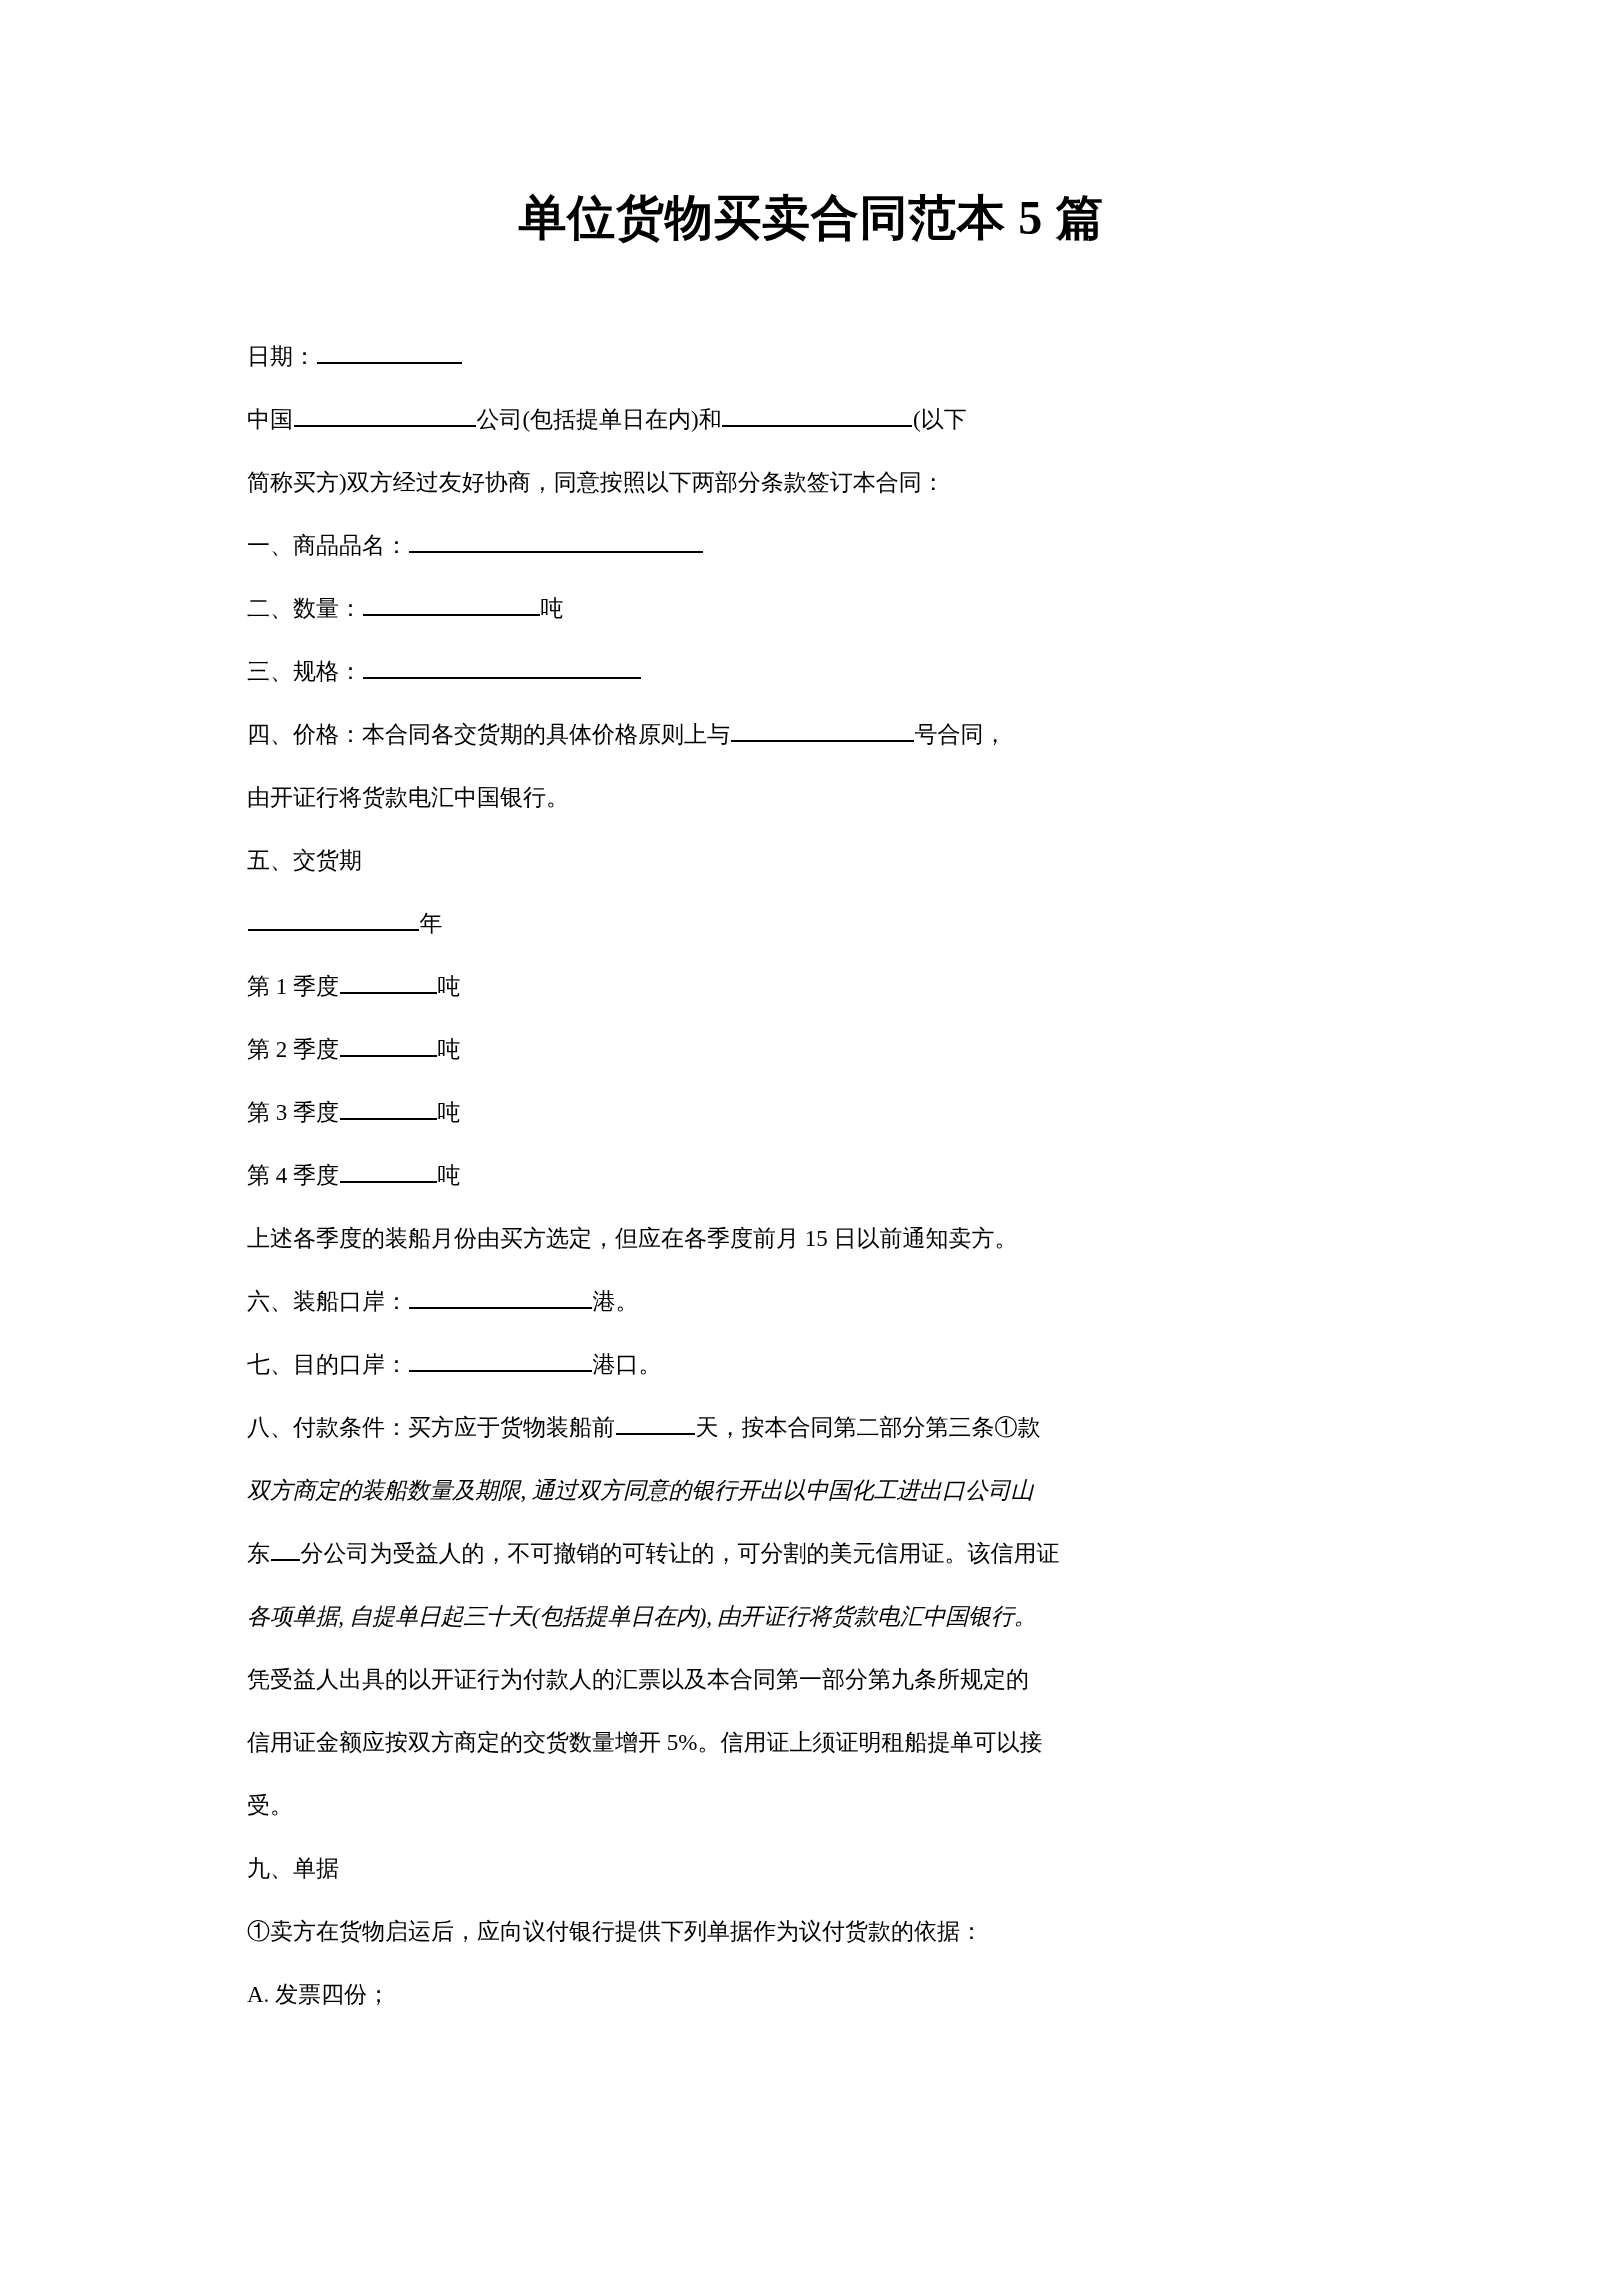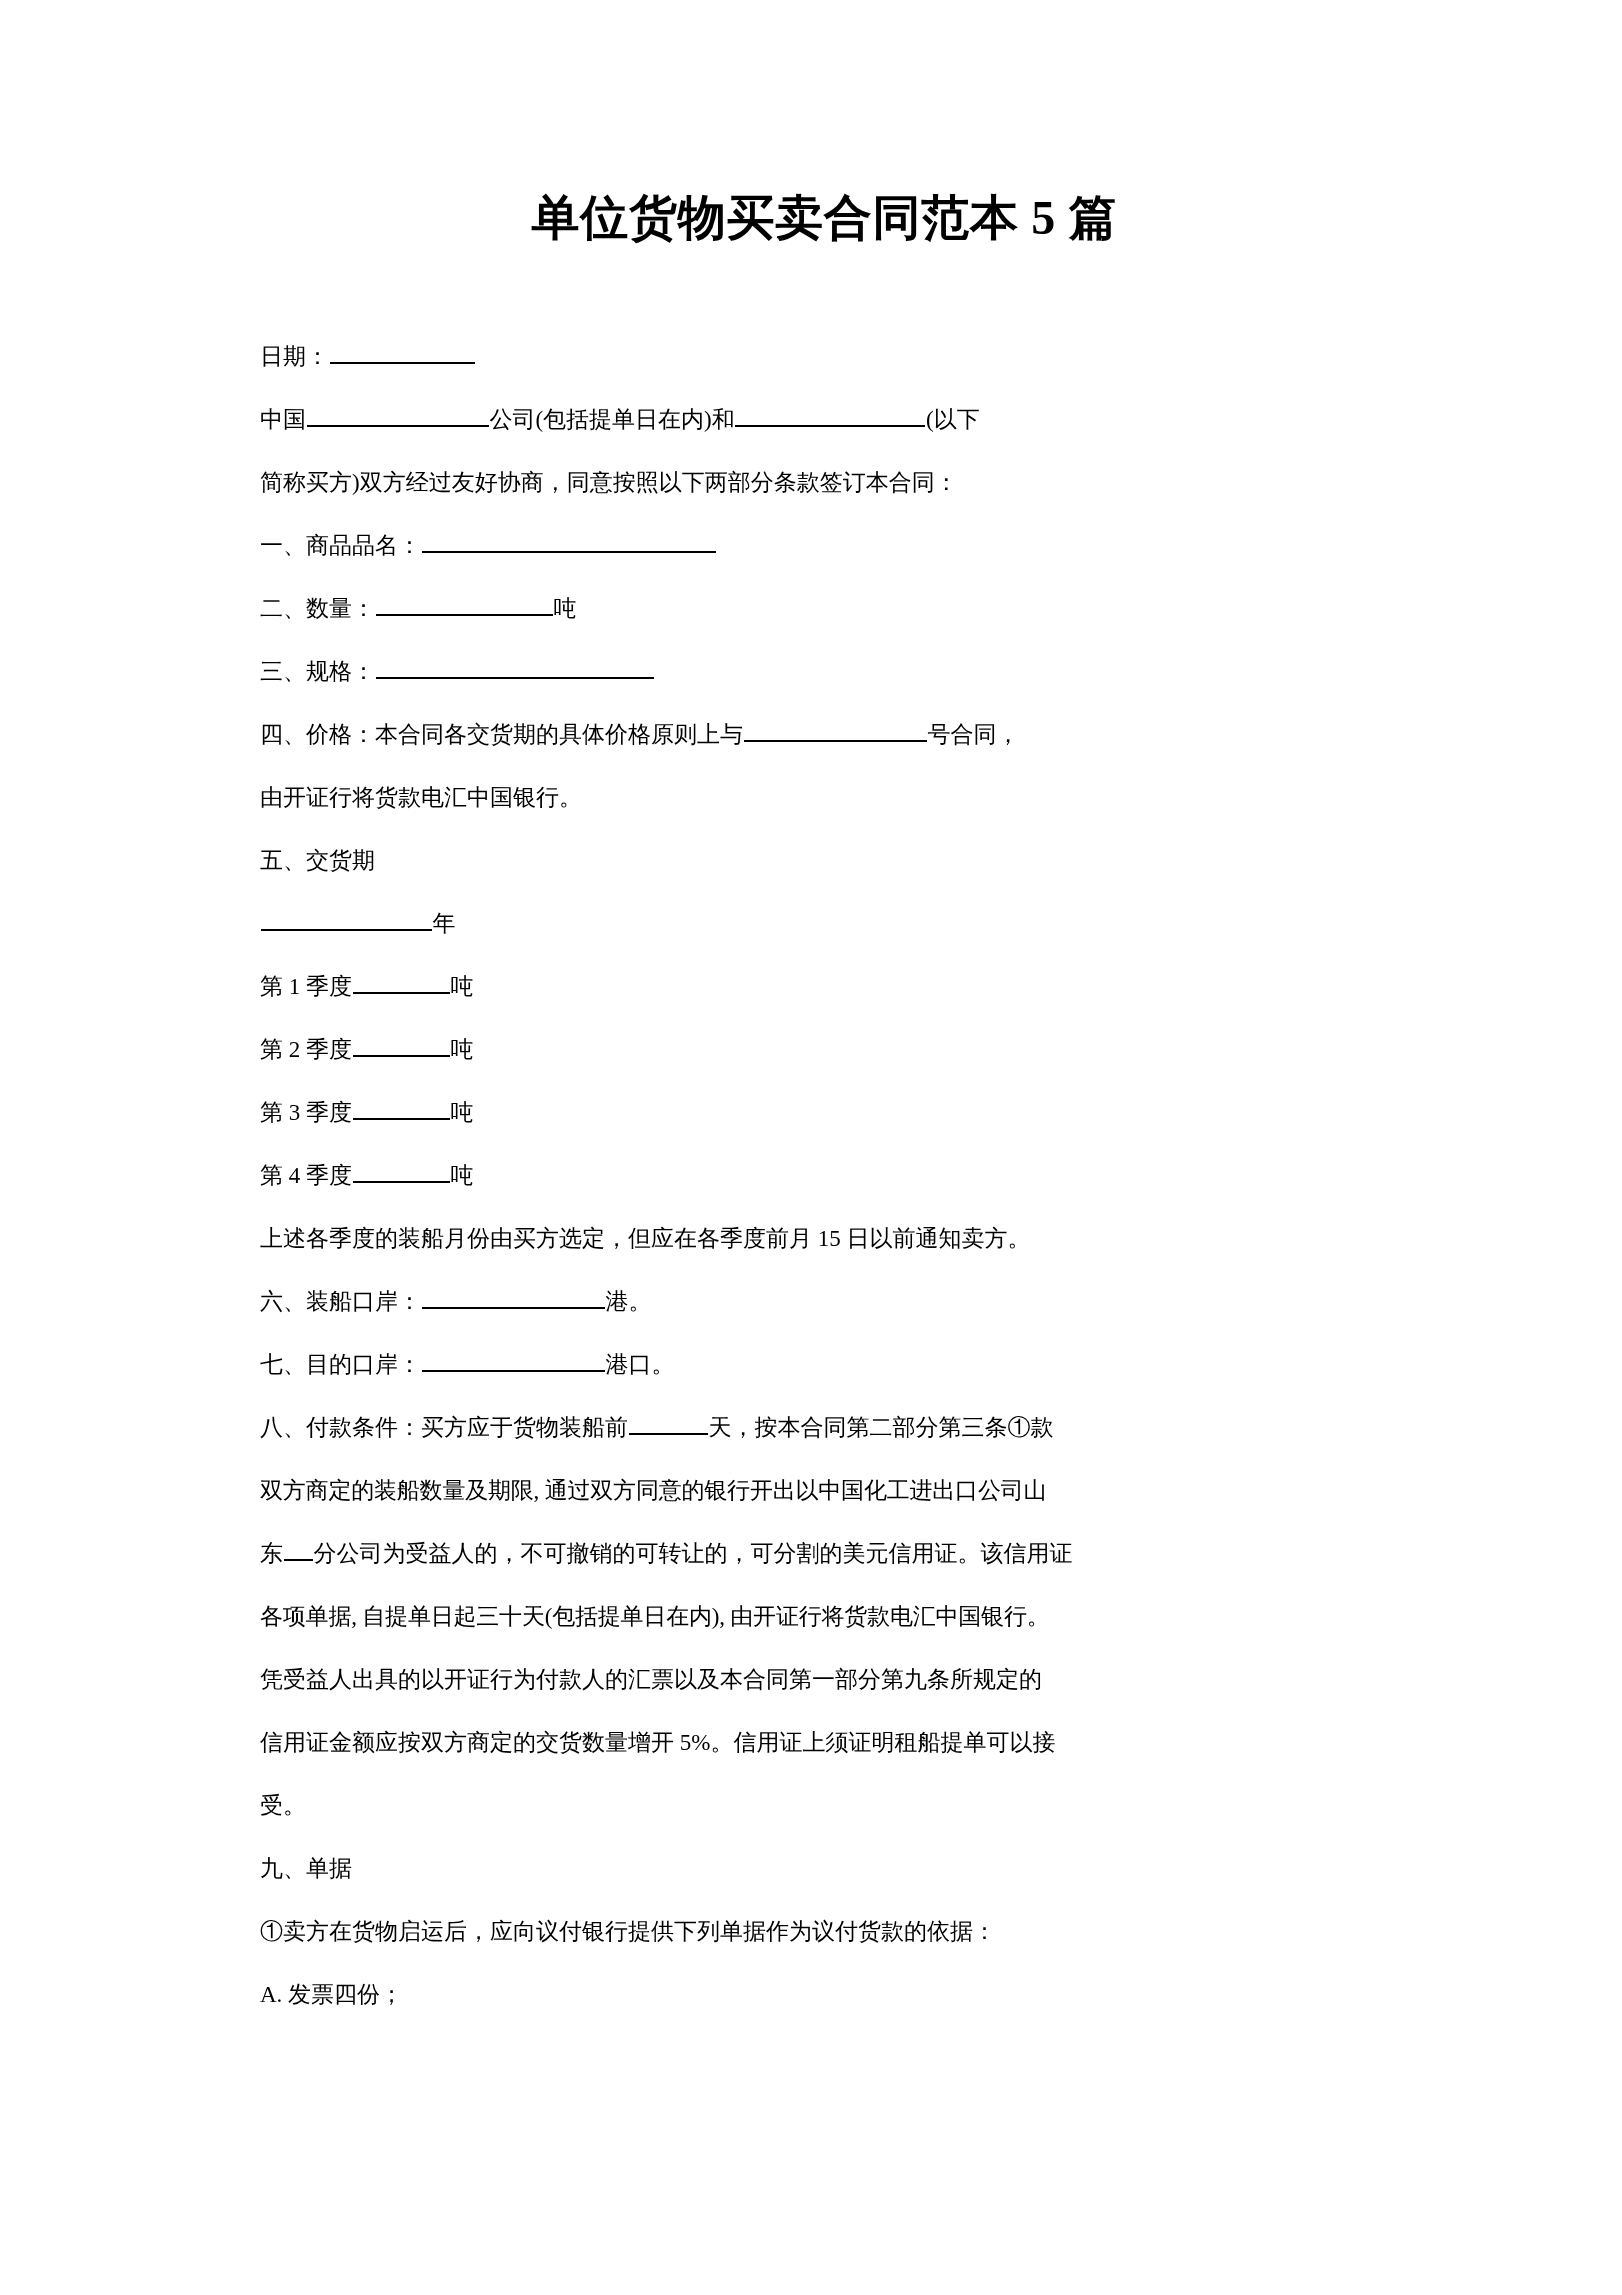--- a/index.html
+++ b/index.html
@@ -17,21 +17,21 @@
   .page {
     position: relative;
     width: 1623px;
     height: 2295px;
     background: #ffffff;
     box-sizing: border-box;
     padding: 0;
   }
   .content {
     position: absolute;
-    left: 260px;
+    left: 247px;
     top: 162px;
     width: 1129px;
   }
   .doc-title {
     font-size: 48px;
     font-weight: bold;
     line-height: 1.25;
     text-align: center;
     letter-spacing: 0.7px;
     margin: 0 0 0 0;
@@ -47,20 +47,21 @@
     text-justify: inter-ideograph;
     margin: 0;
     white-space: normal;
     word-break: break-all;
   }
   .para.nowrap {
     white-space: nowrap;
   }
   .para.tight {
     letter-spacing: -0.2px;
+    font-style: italic;
   }
   
   .blank {
     display: inline-block;
     border-bottom: 2px solid #000;
     vertical-align: baseline;
     height: 26px;
     margin: 0 0.7px;
   }
   .b-date   { width: 145px; }

